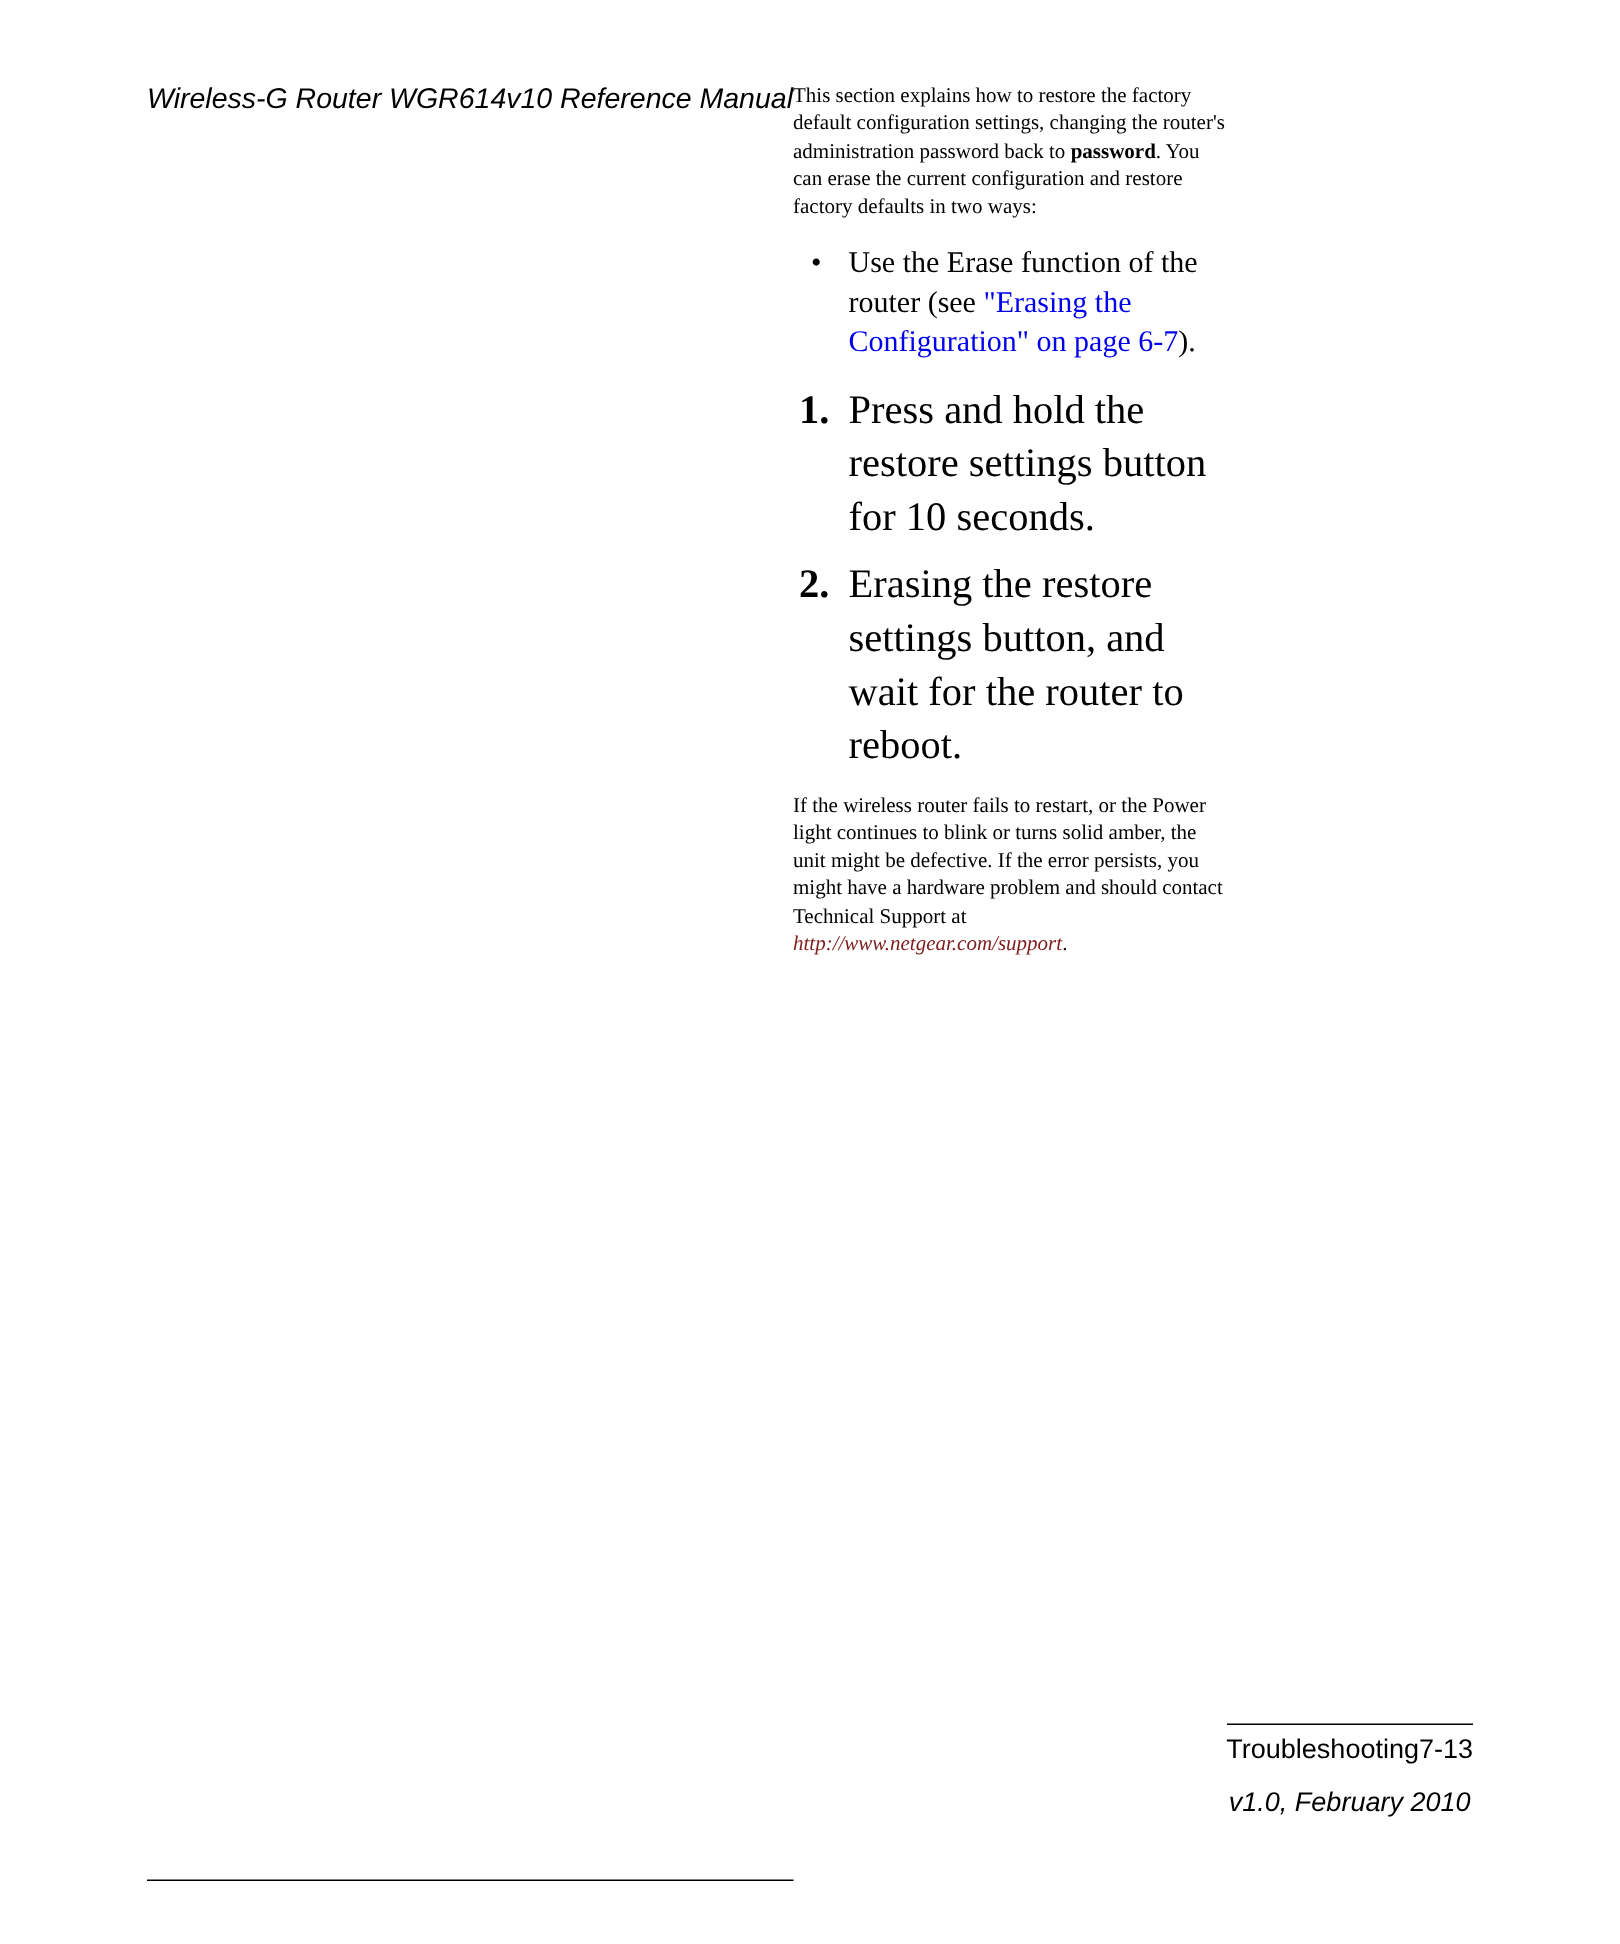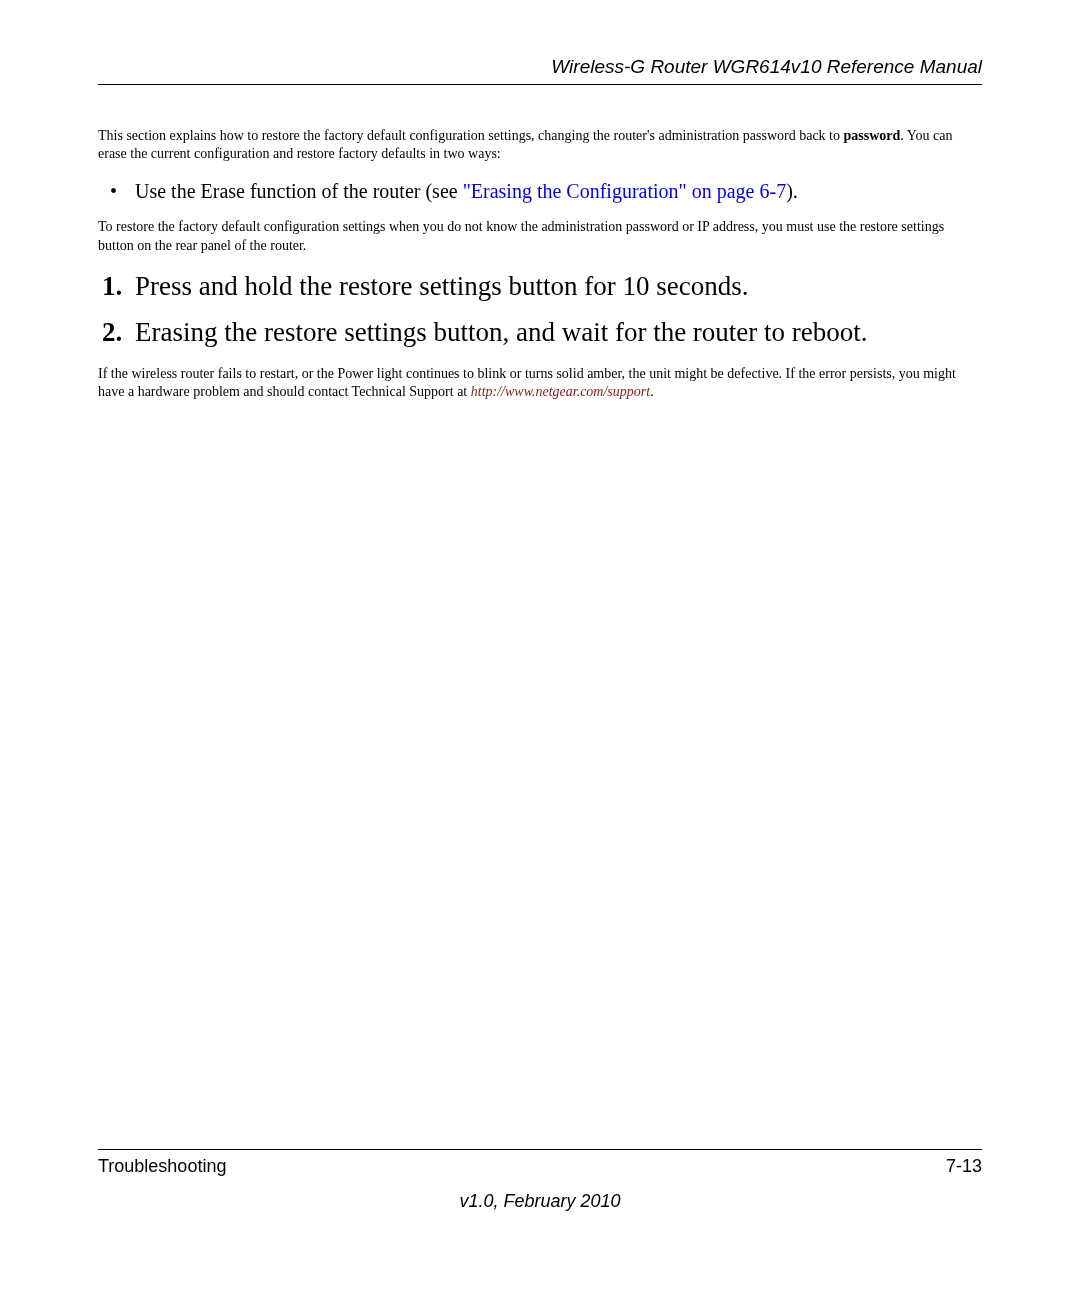--- a/index.html
+++ b/index.html
@@ -12,21 +12,21 @@
       background: #ffffff;
       width: 1080px;
       height: 1296px;
       position: relative;
       color: #000;
     }
     .page {
       padding: 56px 98px 0px 98px;
       height: 100%;
       display: flex;
-      flex-direction: column;
+      flex-direction: row;
     }
     .header {
       text-align: right;
       font-family: Arial, Helvetica, sans-serif;
       font-style: italic;
       font-size: 19px;
       padding-bottom: 6px;
       border-bottom: 1.5px solid #000;
       margin-bottom: 42px;
     }
@@ -130,21 +130,20 @@
     <p class="body-text">
       <span>This section explains how to restore the factory default configuration settings, changing the router's administration password back to </span><span class="bold">password</span><span>. You can erase the current configuration and restore factory defaults in two ways:</span>
     </p>
 
     <ul class="bullets">
       <li>
         <span>Use the Erase function of the router (see </span><span class="link">"Erasing the Configuration" on page 6-7</span><span>).</span>
       </li>
     </ul>
 
-    <p class="body-text">To restore the factory default configuration settings when you do not know the administration password or IP address, you must use the restore settings button on the rear panel of the router.</p>
 
     <ol class="steps">
       <li>
         <span>Press and hold the restore settings button for 10 seconds.</span>
       </li>
       <li>
         <span>Erasing the restore settings button, and wait for the router to reboot.</span>
       </li>
     </ol>
 

